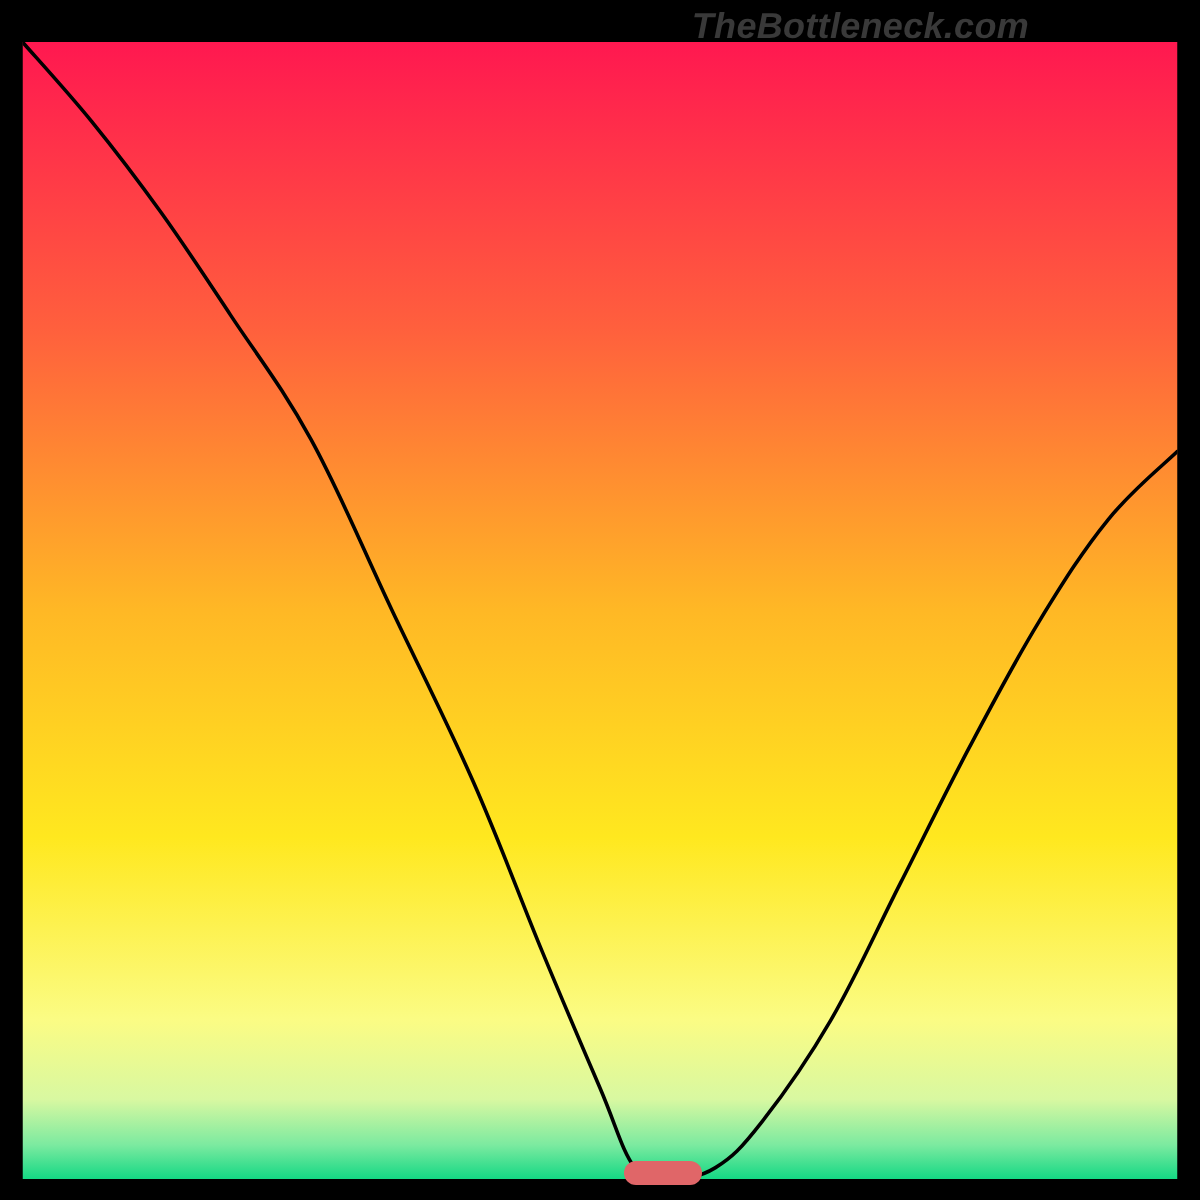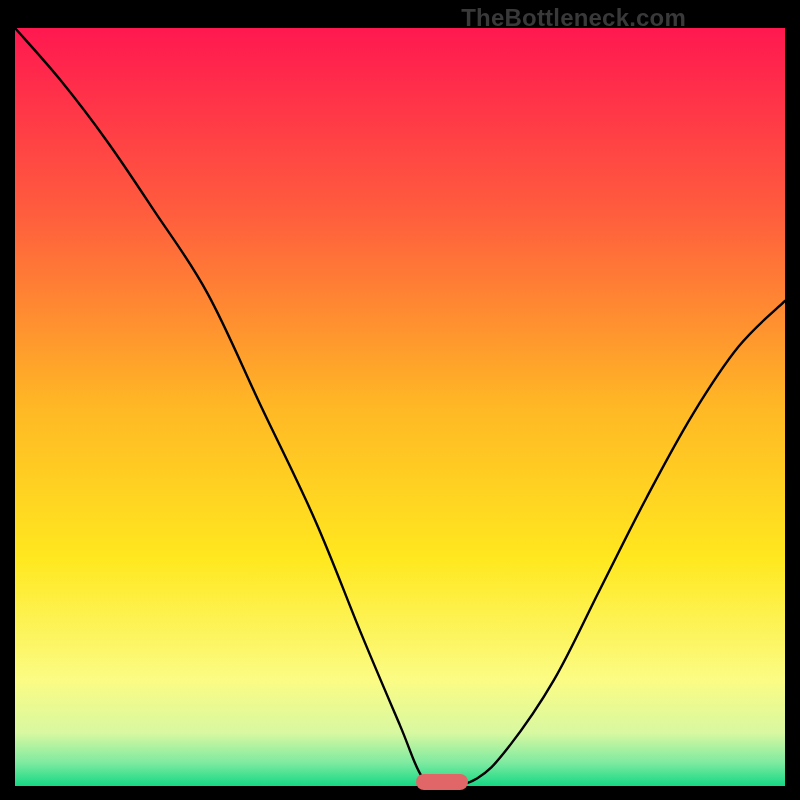--- a/index.html
+++ b/index.html
@@ -9,20 +9,21 @@
     height: 800px;
     background: #000;
     font-family: Arial, Helvetica, sans-serif;
     overflow: hidden;
   }
   .container {
     position: relative;
     width: 700px;
     height: 800px;
     background: #000;
+    font-style: italic;
   }
   .watermark {
     position: absolute;
     top: 4px;
     right: 14px;
     color: #393939;
     font-size: 24px;
     font-weight: 600;
     letter-spacing: 0.2px;
     z-index: 2;

